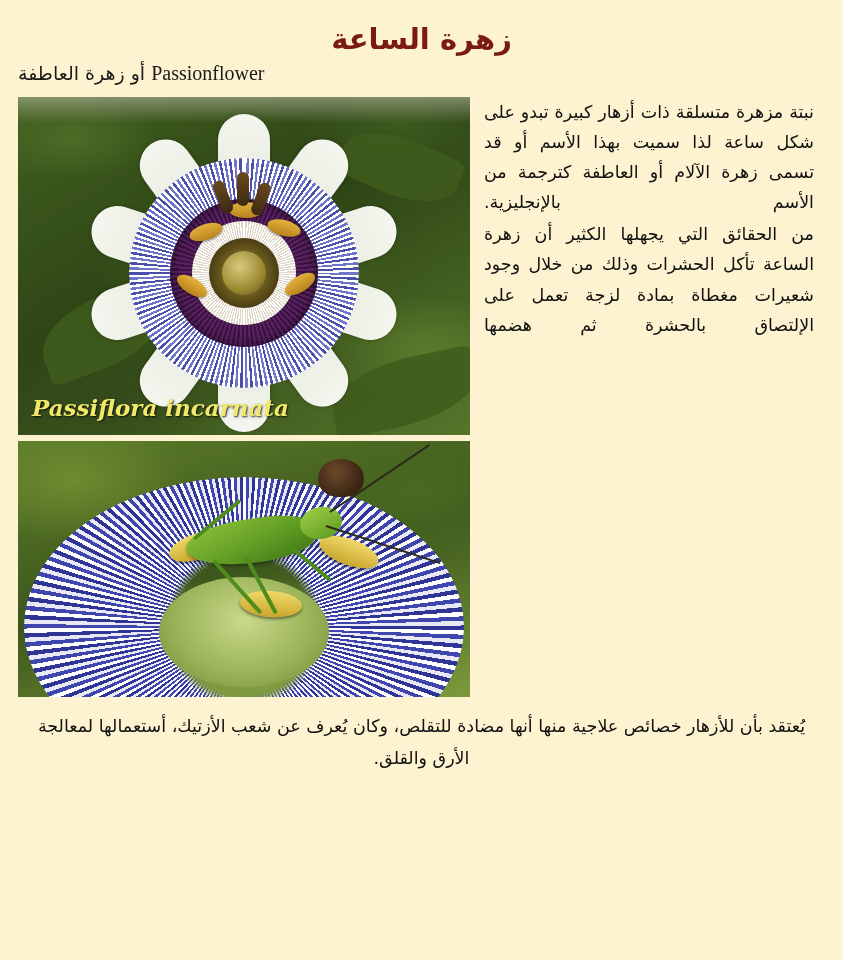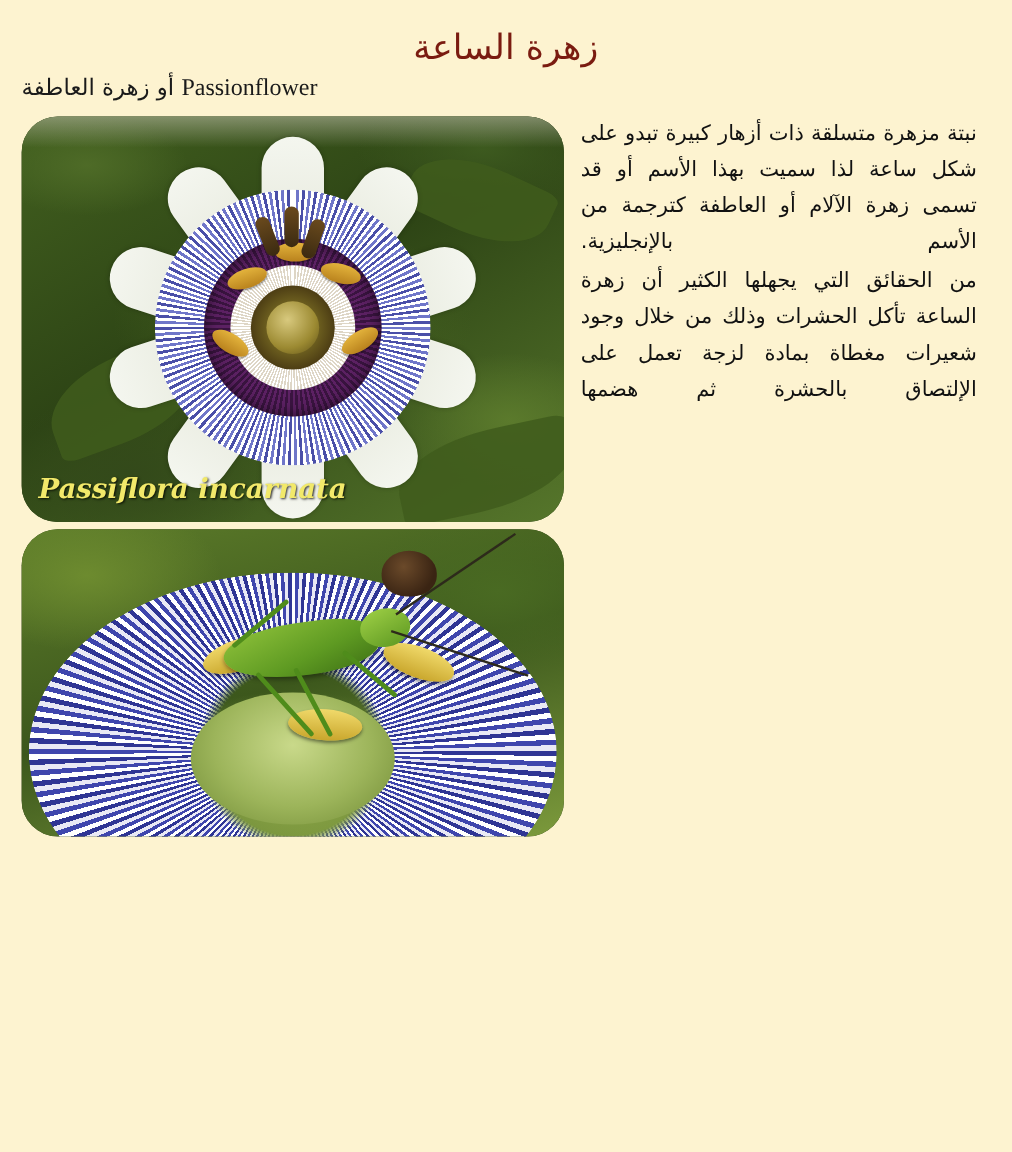--- a/index.html
+++ b/index.html
@@ -17,21 +17,21 @@
   .page {
     position: relative;
     width: 843px;
     height: 960px;
     box-sizing: border-box;
     padding: 14px 18px 10px 18px;
   }
   .title {
     text-align: center;
     font-size: 29px;
-    font-weight: normal;
+    font-weight: bold;
     color: #7a1b10;
     letter-spacing: 0;
     margin: 8px 0 6px 0;
     font-family: "DejaVu Sans", sans-serif;
   }
   .subtitle {
     text-align: left;
     font-size: 19px;
     color: #1a1a1a;
     margin: 0 0 12px 0;
@@ -67,21 +67,20 @@
     flex: 0 0 452px;
     width: 452px;
   }
 
   
   .photo {
     position: relative;
     width: 452px;
     overflow: hidden;
     background: #2b3d18;
-    border-radius: 30px;
   }
   .photo1 { height: 338px; margin-bottom: 6px; }
   .photo2 { height: 256px; }
 
   .leafbg {
     position: absolute;
     inset: 0;
     background:
       radial-gradient(ellipse 120px 60px at 12% 12%, #4e6b27 0%, rgba(78,107,39,0) 70%),
       radial-gradient(ellipse 150px 70px at 85% 8%, #3d5a1f 0%, rgba(61,90,31,0) 70%),
@@ -366,14 +365,17 @@
 
     </div>
 
     <div class="text-col">
       <p>نبتة مزهرة متسلقة ذات أزهار كبيرة تبدو على شكل ساعة لذا سميت بهذا الأسم أو قد تسمى زهرة الآلام أو العاطفة كترجمة من الأسم بالإنجليزية.</p>
       <p>من الحقائق التي يجهلها الكثير أن زهرة الساعة تأكل الحشرات وذلك من خلال وجود شعيرات مغطاة بمادة لزجة تعمل على الإلتصاق بالحشرة ثم هضمها</p>
     </div>
 
   </div>
 
+  <div class="footer">
+    <p>يُعتقد بأن للأزهار خصائص علاجية منها أنها مضادة للتقلص، وكان يُعرف عن شعب الأزتيك، أستعمالها لمعالجة الأرق والقلق.</p>
+  </div>
 
 </div>
 
 </body></html>

